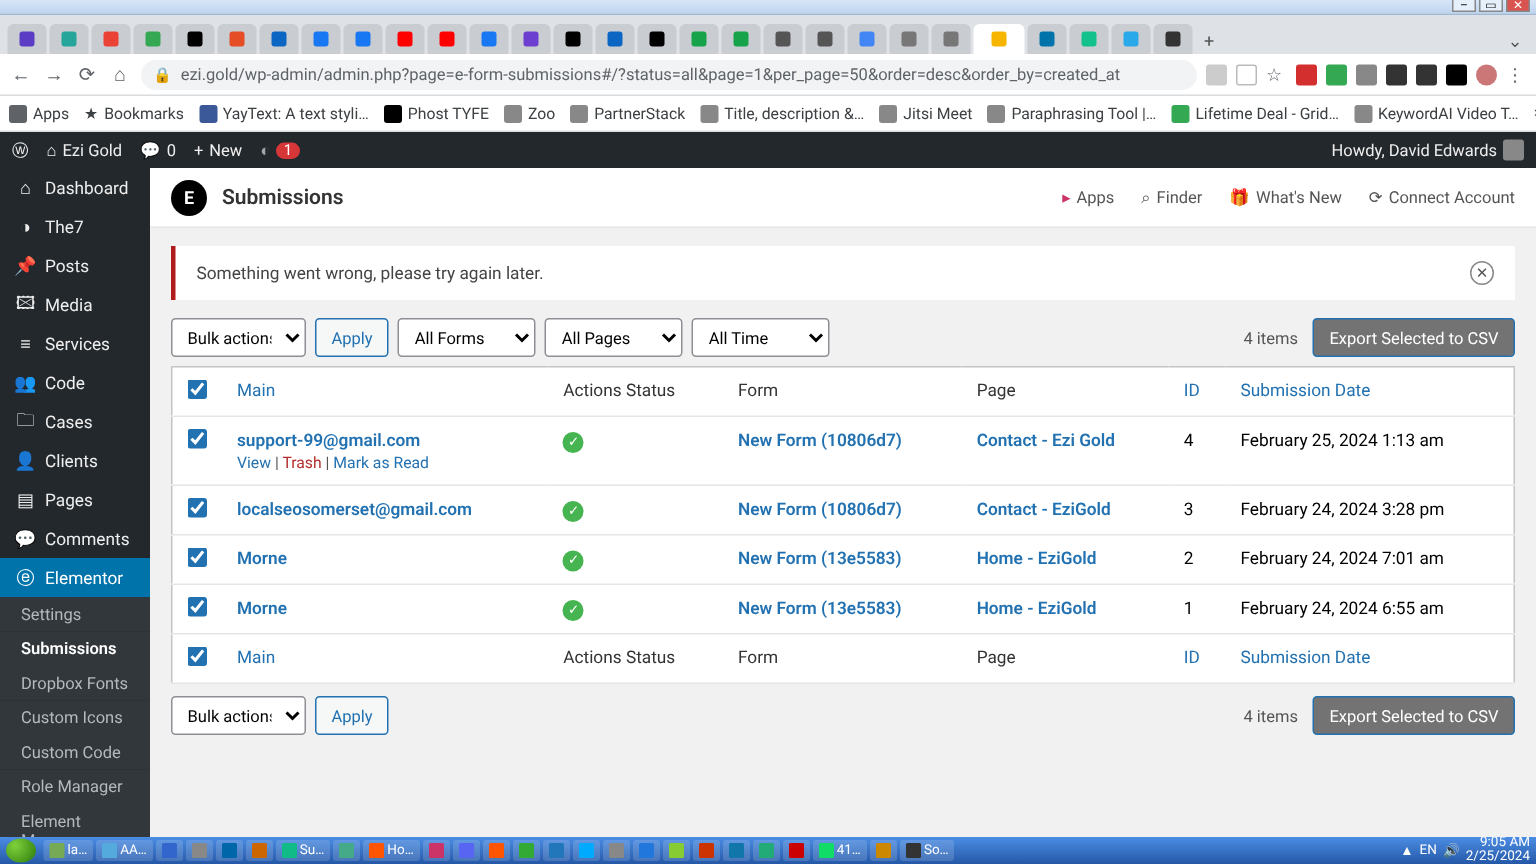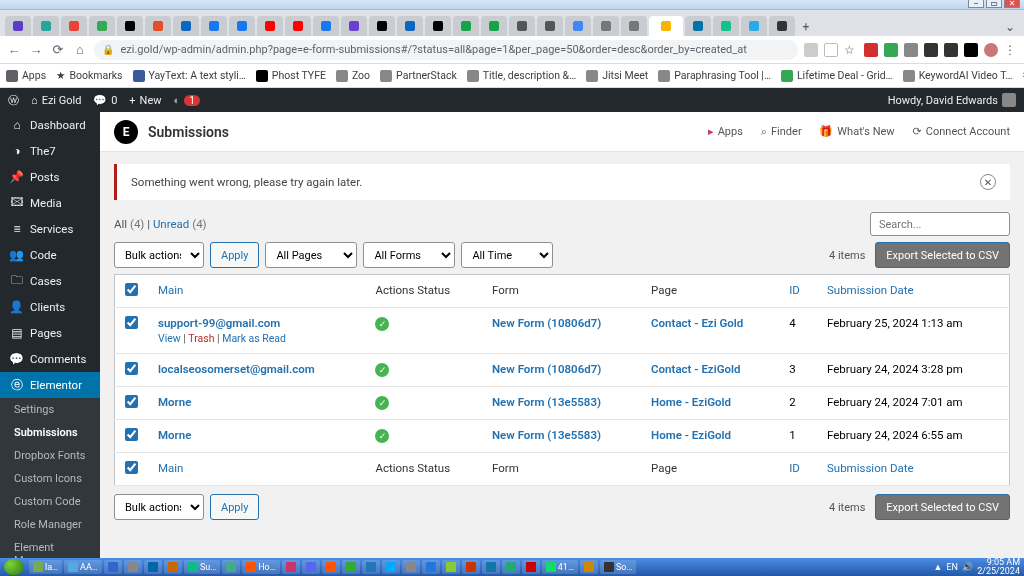--- a/index.html
+++ b/index.html
@@ -363,36 +363,26 @@
           </span>
       </div>
     </div>
 
     <div class="inner">
       <div class="alert">
         <span>Something went wrong, please try again later.</span>
         <span class="x">✕</span>
       </div>
 
-      <div class="filter-row">
-        <div class="subsub">
-          <span><span>All</span> <span style="color:#777">(4)</span></span>
-          <span>|</span>
-          <a><span>Unread</span> <span style="color:#777">(4)</span></a>
-        </div>
-        <div class="search-box">
-          <input type="text" placeholder="Search..." style="">
-        </div>
-      </div>
 
       <div class="actions-row">
         <select class="wp-select" style="width:90px"><option>Bulk actions</option></select>
         <button class="btn">Apply</button>
+        <select class="wp-select" style="width:92px"><option>All Forms</option></select>
         <select class="wp-select" style="width:92px"><option>All Pages</option></select>
-        <select class="wp-select" style="width:92px"><option>All Forms</option></select>
         <select class="wp-select" style="width:92px"><option>All Time</option></select>
         <div style="margin-left:auto;display:flex;align-items:center;gap:10px">
           <span class="items-count">4 items</span>
           <button class="btn btn-primary">Export Selected to CSV</button>
         </div>
       </div>
 
       <table class="wp-table">
         <thead>
           <tr>

